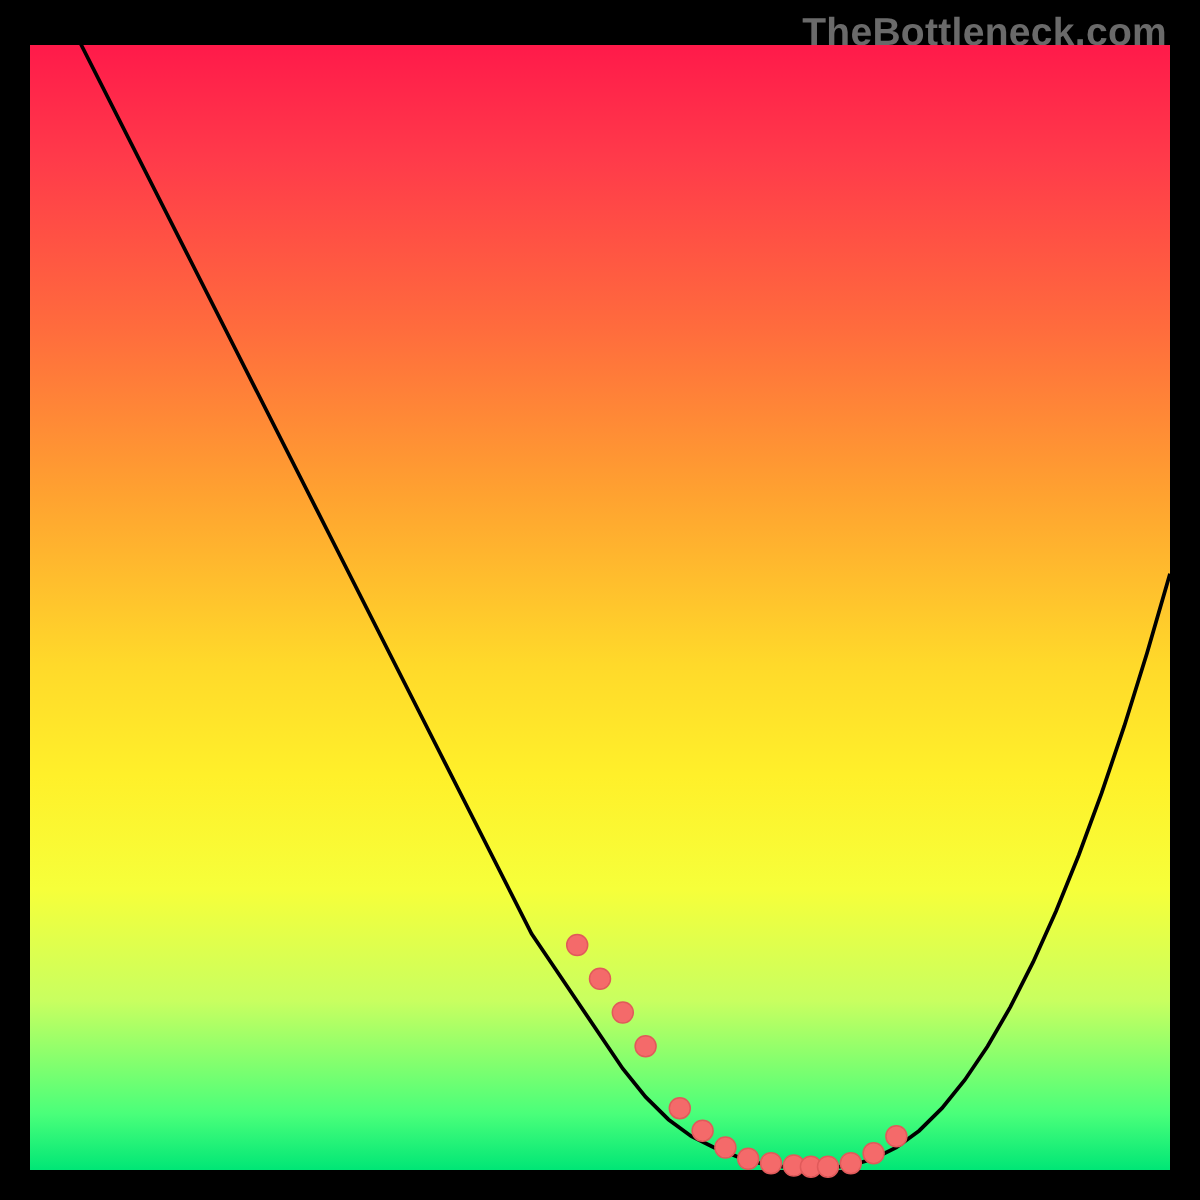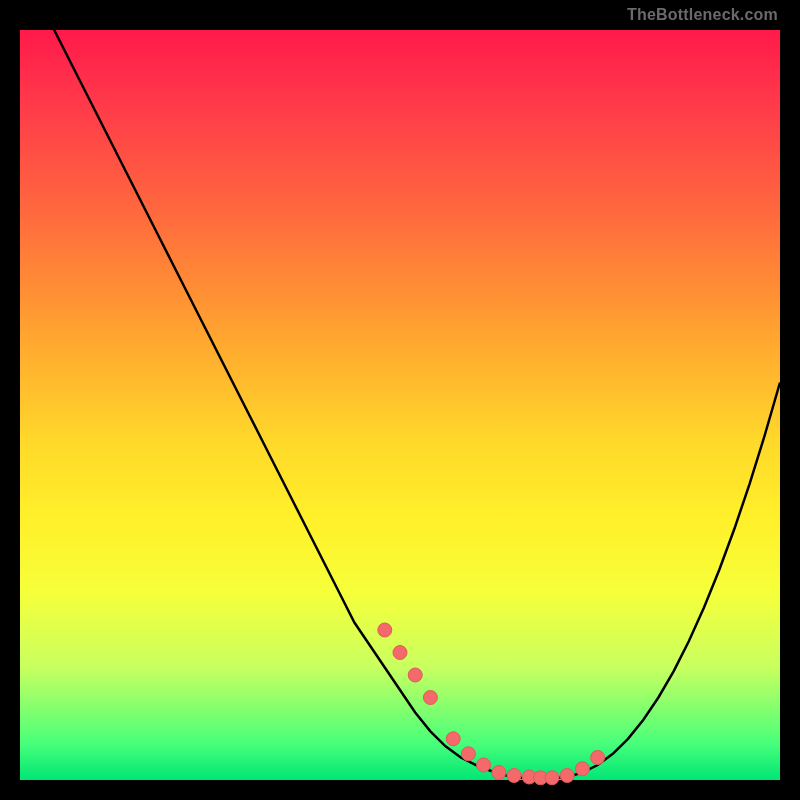--- a/index.html
+++ b/index.html
@@ -21,21 +21,21 @@
       #f6ff3a 75%,
       #c8ff60 85%,
       #4aff7a 95%,
       #00e676 100%);
   }
   .watermark {
     position: absolute;
     top: 6px;
     right: 22px;
     font-family: Arial, Helvetica, sans-serif;
-    font-size: 16px;
+    font-size: 26px;
     font-weight: bold;
     color: #6a6a6a;
     letter-spacing: 0.2px;
   }
   svg.curve {
     position: absolute;
     left: 0;
     top: 0;
     width: 760px;
     height: 750px;

